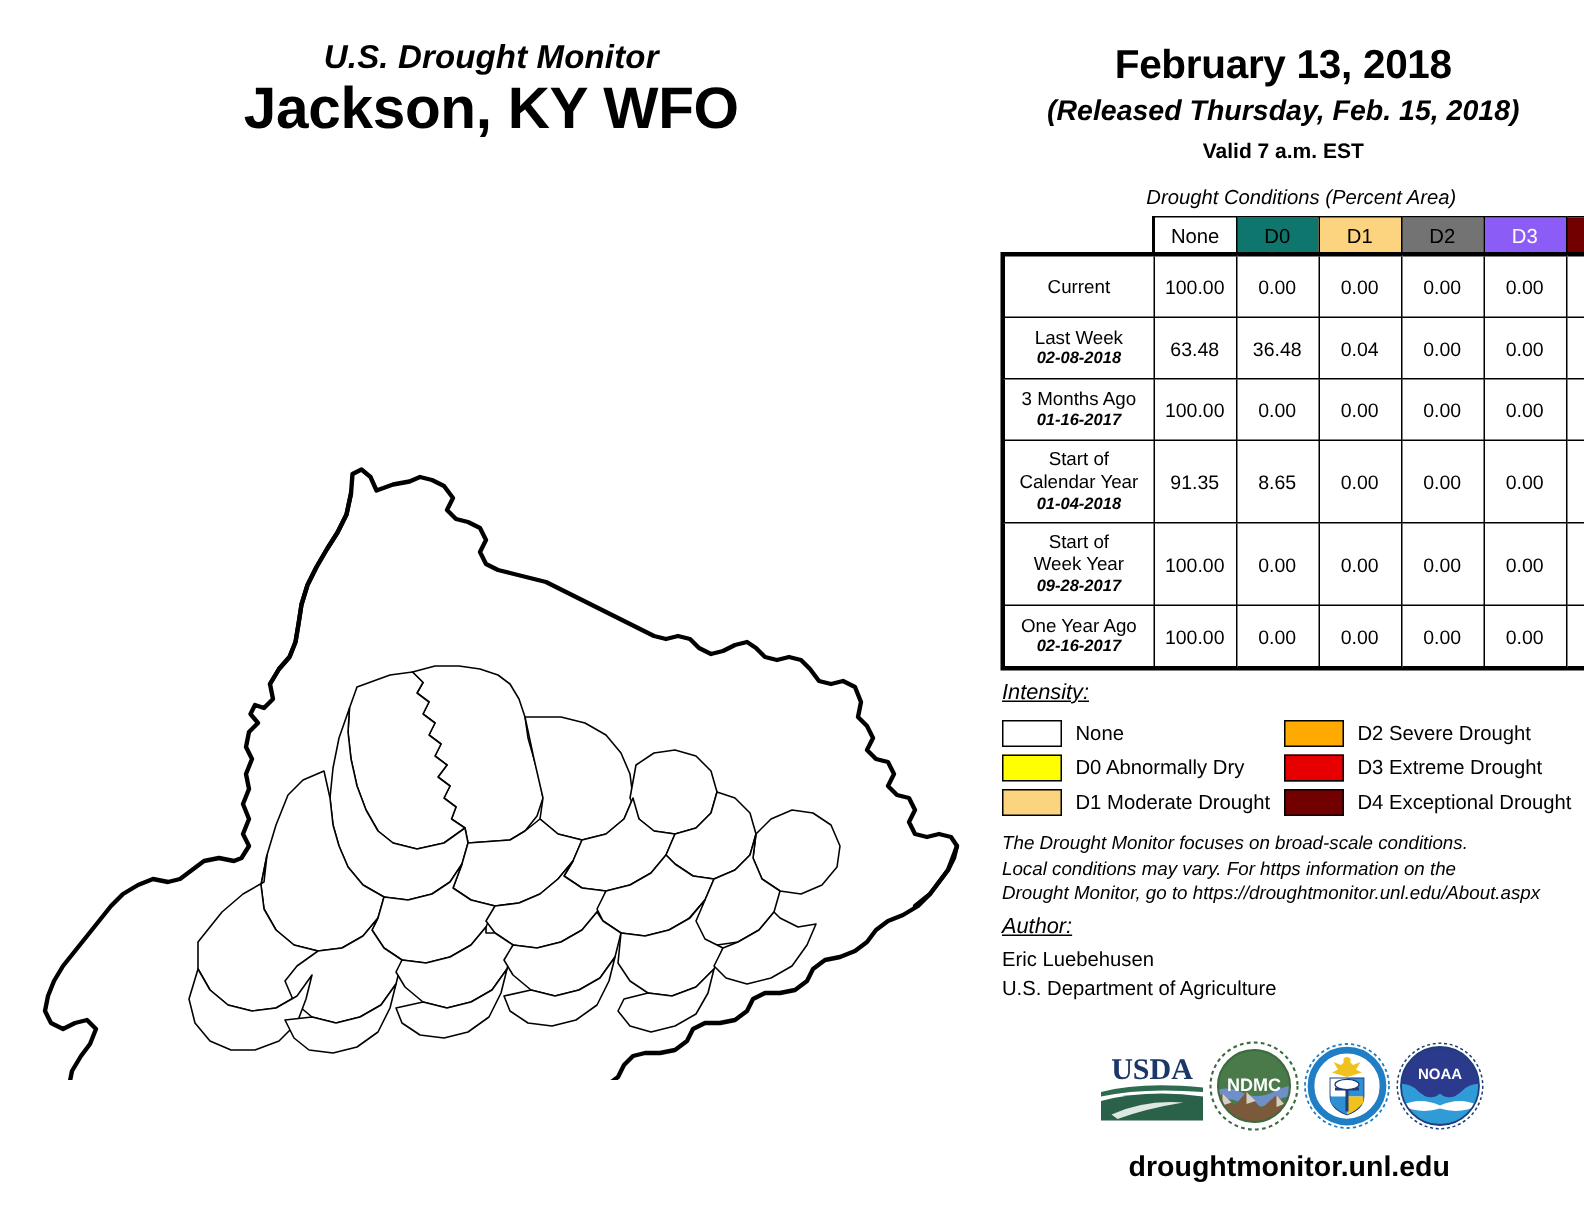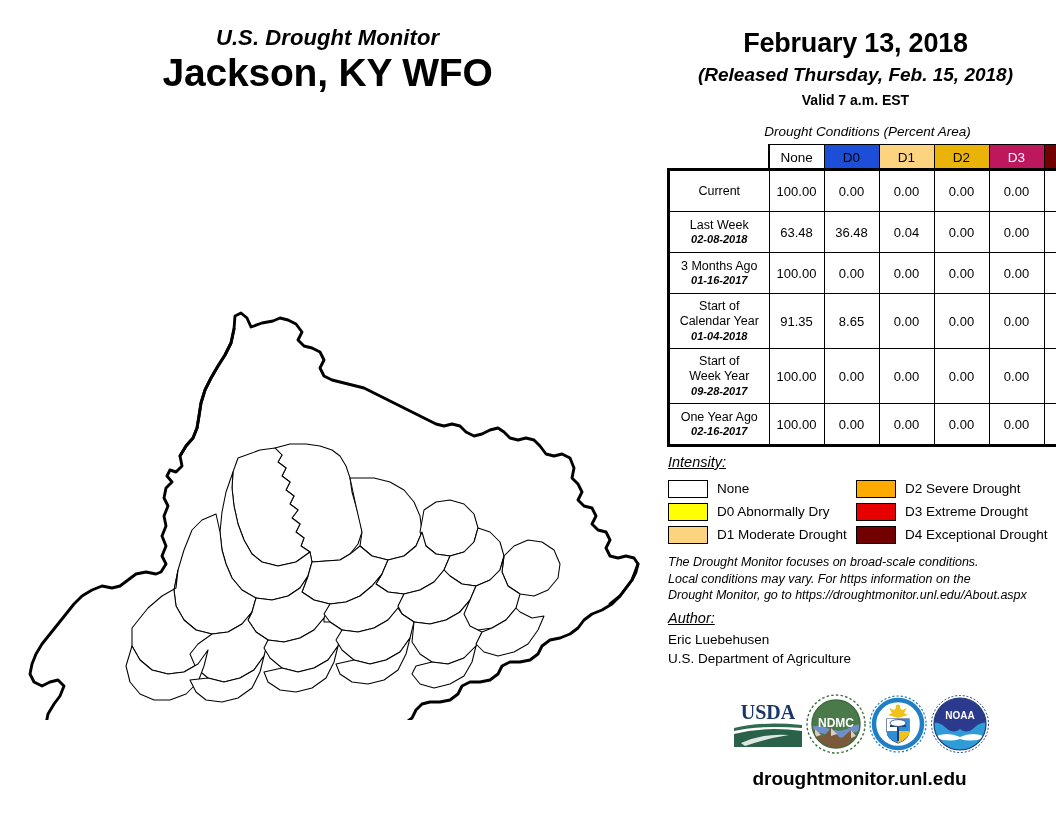--- a/index.html
+++ b/index.html
@@ -328,24 +328,24 @@
         <col class="value-col">
         <col class="value-col">
       <col class="value-col">
         <col class="value-col">
         <col class="value-col">
     </colgroup>
     <thead>
       <tr>
         <th class="corner"></th>
         <th class="hdr-first" style="background:#ffffff;color:#000000;">None</th>
-        <th style="background:#1d4ed8;color:#000000;">D0</th>
+        <th style="background:#0f766e;color:#000000;">D0</th>
         <th style="background:#fcd37f;color:#000000;">D1</th>
-        <th style="background:#eab308;color:#000000;margin-top:32px;">D2</th>
-        <th style="background:#be185d;color:#ffffff;">D3</th>
+        <th style="background:#737373;color:#000000;margin-top:32px;">D2</th>
+        <th style="background:#8b5cf6;color:#ffffff;">D3</th>
         <th class="hdr-last" style="background:#730000;color:#ffffff;">D4</th>
       </tr>
     </thead>
     <tbody>
 
       <tr>
         <td class="row-label">
           <span>Current</span>
         </td>
         <td class="val-cell">100.00</td>

